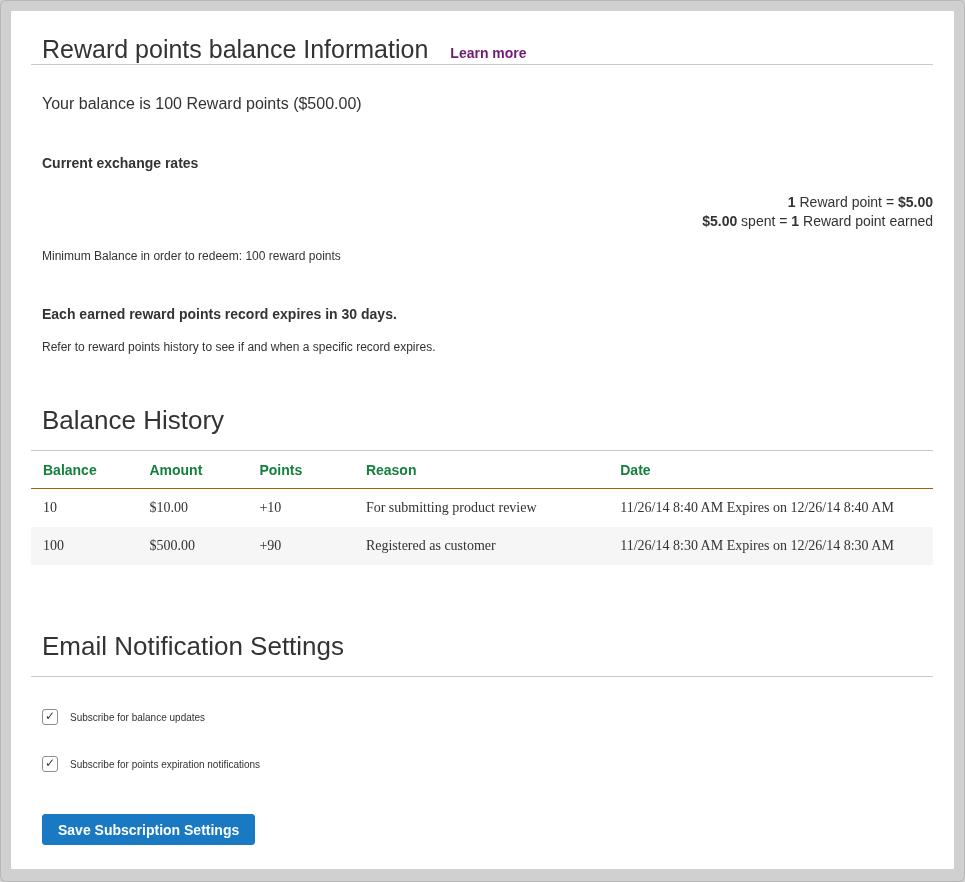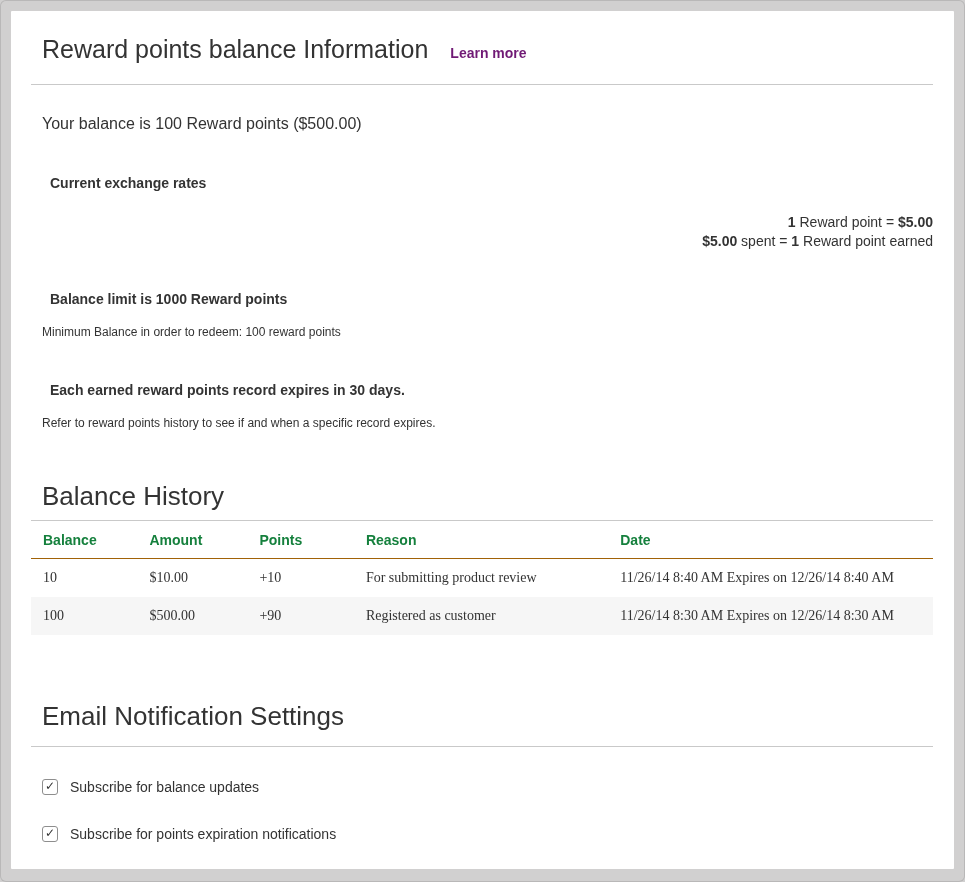--- a/index.html
+++ b/index.html
@@ -20,21 +20,21 @@
     padding: 14px 21px 24px 20px;
     border-radius: 1px;
   }
 
   
   .page-header {
     display: flex;
     align-items: baseline;
     gap: 22px;
     border-bottom: 1px solid #c9c9c9;
-    padding: 10px 0 20px 11px;
+    padding: 10px 0 0 11px;
   }
   h1.page-title {
     font-size: 25px;
     font-weight: 300;
     color: #333;
     letter-spacing: 0;
   }
   a.learn-more {
     font-size: 14px;
     font-weight: 600;
@@ -47,21 +47,20 @@
   .info { padding-left: 11px; }
   .balance-summary {
     margin-top: 28px;
     font-size: 16px;
     line-height: 22px;
   }
   .subheading {
     font-size: 14px;
     font-weight: 700;
     margin-top: 40px;
-    margin-left: 8px;
   }
   .rates {
     margin-top: 22px;
     font-size: 14px;
     line-height: 19px;
     text-align: right;
   }
   .rates b { font-weight: 700; }
   .plain-line {
     font-size: 12px;
@@ -72,21 +71,21 @@
 
   
   .section-heading {
     font-size: 26px;
     font-weight: 300;
     color: #333;
     padding-left: 11px;
   }
   .section-balance-history { margin-top: 48px; }
   .section-balance-history .section-heading {
-    padding-bottom: 8px;
+    padding-bottom: 14px;
     border-bottom: 1px solid #c9c9c9;
   }
 
   
   table.history {
     width: 100%;
     border-collapse: collapse;
     font-size: 14px;
   }
   table.history th {
@@ -135,21 +134,21 @@
   }
   .checkbox .check {
     display: none;
     font-size: 12px;
     font-weight: 700;
     color: #333;
     line-height: 1;
     transform: translateY(-1px);
   }
   .checkbox[data-checked="true"] .check { display: block; }
-  .option-label { font-size: 14px; }
+  .option-label { font-size: 10px; }
 
   
   .save-btn {
     margin: 42px 0 0 11px;
     background: #1979c3;
     color: #ffffff;
     border: 1px solid #1979c3;
     border-radius: 3px;
     font-family: "Liberation Sans", "DejaVu Sans", sans-serif;
     font-size: 14px;
@@ -169,21 +168,20 @@
     <a class="learn-more" href="#">Learn more</a>
   </div>
 
   <div class="info">
     <p class="balance-summary">Your balance is 100 Reward points ($500.00)</p>
 
     <p class="subheading">Current exchange rates</p>
     <p class="rates"><span><b>1</b><span> Reward point = </span><b>$5.00</b></span><br>
     <span><b>$5.00</b><span> spent = </span><b>1</b><span> Reward point earned</span></span></p>
 
-    <p class="subheading">Balance limit is 1000 Reward points</p>
     <p class="plain-line">Minimum Balance in order to redeem: 100 reward points</p>
 
     <p class="subheading">Each earned reward points record expires in 30 days.</p>
     <p class="plain-line">Refer to reward points history to see if and when a specific record expires.</p>
   </div>
 
   <div class="section-balance-history">
     <h2 class="section-heading">Balance History</h2>
     <table class="history">
       <colgroup>

